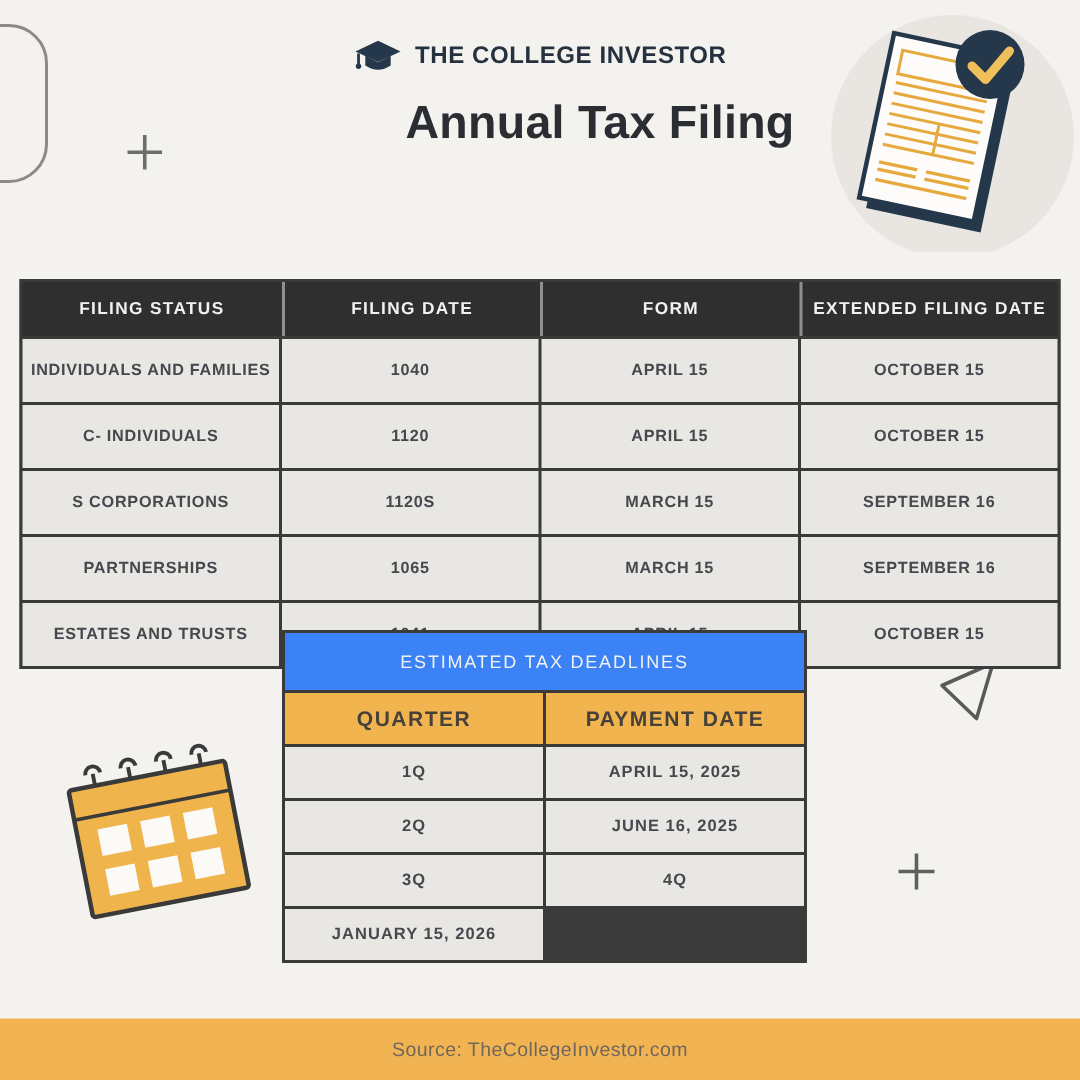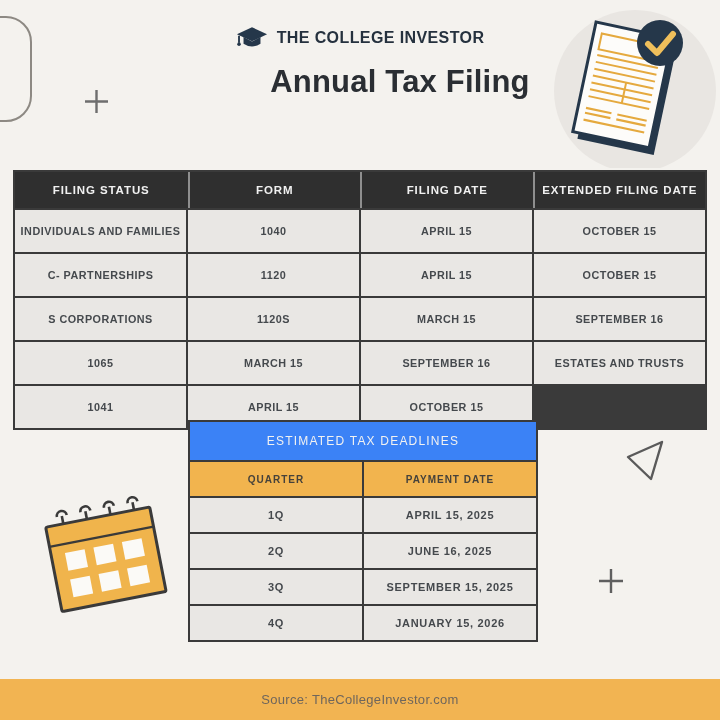--- a/index.html
+++ b/index.html
@@ -23,21 +23,21 @@
     font-size:16px;font-weight:800;letter-spacing:.4px;color:#25313e;
   }
   .page-title{
     position:absolute;left:0;top:62px;width:720px;text-align:center;
     font-size:31px;line-height:39px;font-weight:700;color:#2a2e33;
     letter-spacing:.2px;
     padding-left:40px;
   }
   
   .ftable{
-    position:absolute;left:13px;top:170px;width:694px;
+    position:absolute;left:13px;top:186px;width:694px;
     background:#3a3a3a;border:2px solid #3a3a3a;box-sizing:border-box;
   }
   .ftable-header{
     display:grid;grid-template-columns:repeat(4,1fr);
     background:#2f2f2f;height:36px;
   }
   .hcell{
     display:flex;align-items:center;justify-content:center;
     color:#f1f1f1;font-size:11.5px;font-weight:700;letter-spacing:.9px;
     text-align:center;padding:0 2px;
@@ -62,21 +62,21 @@
     height:38px;background:#3b82f6;
     display:flex;align-items:center;justify-content:center;
     color:#f1f1f1;font-size:12px;font-weight:400;letter-spacing:1.2px;
   }
   .etable-header{
     display:grid;grid-template-columns:1fr 1fr;gap:2px;margin-top:2px;
   }
   .ycell{
     background:#f2b44e;height:34px;
     display:flex;align-items:center;justify-content:center;
-    color:#46423b;font-size:10px;font-weight:700;letter-spacing:1px;
+    color:#46423b;font-size:14px;font-weight:700;letter-spacing:1px;
   }
   .etable-body{
     display:grid;grid-template-columns:1fr 1fr;gap:2px;margin-top:2px;
   }
   .ecell{
     background:#e9e7e4;height:34px;
     display:flex;align-items:center;justify-content:center;
     color:#45494d;font-size:11px;font-weight:700;letter-spacing:.7px;
   }
   
@@ -144,37 +144,38 @@
   <span class="brand-name">THE COLLEGE INVESTOR</span>
 </div>
 
 <div class="page-title">
   <div>Annual Tax Filing</div>
 </div>
 
 <div class="ftable">
   <div class="ftable-header">
     <div class="hcell">FILING STATUS</div>
+    <div class="hcell">FILING DATE</div>
     <div class="hcell">FORM</div>
-    <div class="hcell">FILING DATE</div>
     <div class="hcell">EXTENDED FILING DATE</div>
   </div>
   <div class="ftable-body">
     <div class="cell">INDIVIDUALS AND FAMILIES</div>
     <div class="cell">1040</div>
     <div class="cell">APRIL 15</div>
     <div class="cell">OCTOBER 15</div>
-    <div class="cell">C- PARTNERSHIPS</div>
+    <div class="cell">C- INDIVIDUALS</div>
     <div class="cell">1120</div>
     <div class="cell">APRIL 15</div>
     <div class="cell">OCTOBER 15</div>
     <div class="cell">S CORPORATIONS</div>
     <div class="cell">1120S</div>
     <div class="cell">MARCH 15</div>
     <div class="cell">SEPTEMBER 16</div>
+    <div class="cell">PARTNERSHIPS</div>
     <div class="cell">1065</div>
     <div class="cell">MARCH 15</div>
     <div class="cell">SEPTEMBER 16</div>
     <div class="cell">ESTATES AND TRUSTS</div>
     <div class="cell">1041</div>
     <div class="cell">APRIL 15</div>
     <div class="cell">OCTOBER 15</div>
   </div>
 </div>
 
@@ -183,21 +184,20 @@
   <div class="etable-header">
     <div class="ycell">QUARTER</div>
     <div class="ycell">PAYMENT DATE</div>
   </div>
   <div class="etable-body">
     <div class="ecell">1Q</div>
     <div class="ecell">APRIL 15, 2025</div>
     <div class="ecell">2Q</div>
     <div class="ecell">JUNE 16, 2025</div>
     <div class="ecell">3Q</div>
-    <div class="ecell">SEPTEMBER 15, 2025</div>
     <div class="ecell">4Q</div>
     <div class="ecell">JANUARY 15, 2026</div>
   </div>
 </div>
 
 <svg class="shape-svg" style="left:22px;top:483px" width="160" height="140" viewBox="0 0 160 140">
   <g transform="rotate(-11 80 72)">
     <g stroke="#3a3a3a" stroke-width="2.6" fill="none">
       <path d="M43 26 A 5 5 0 1 1 53 26"></path>
       <line x1="48" y1="26" x2="48" y2="42"></line>

